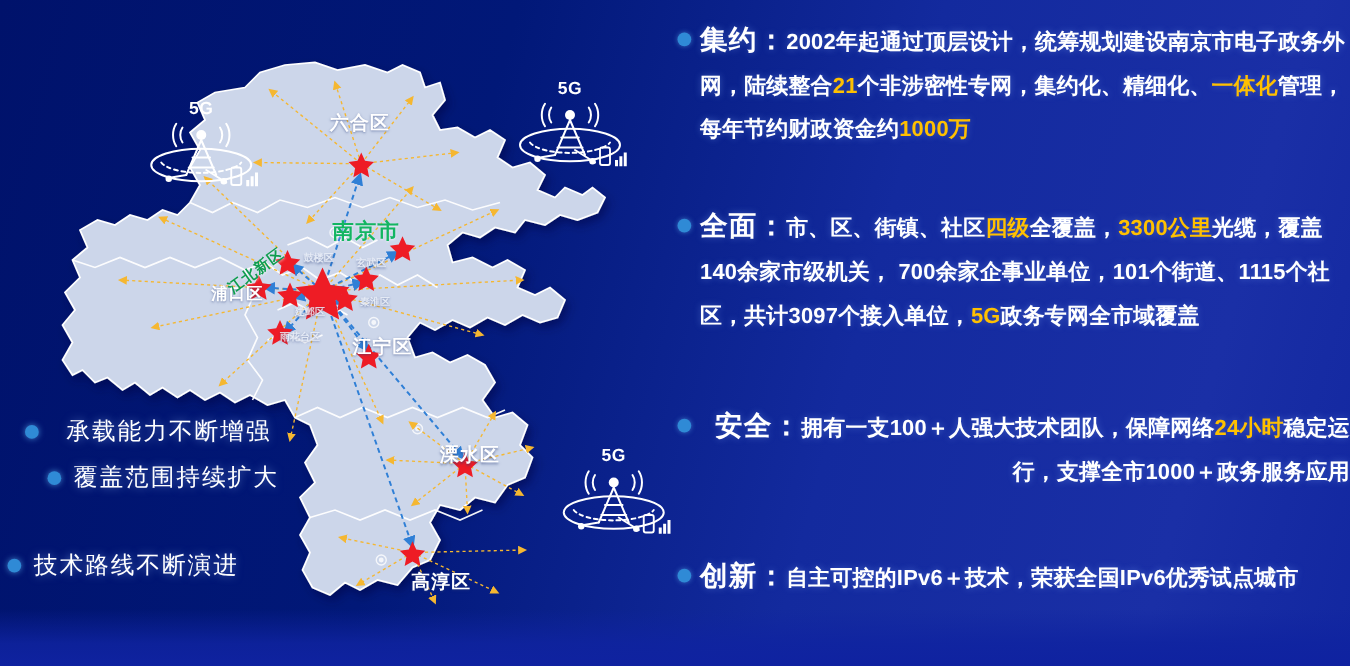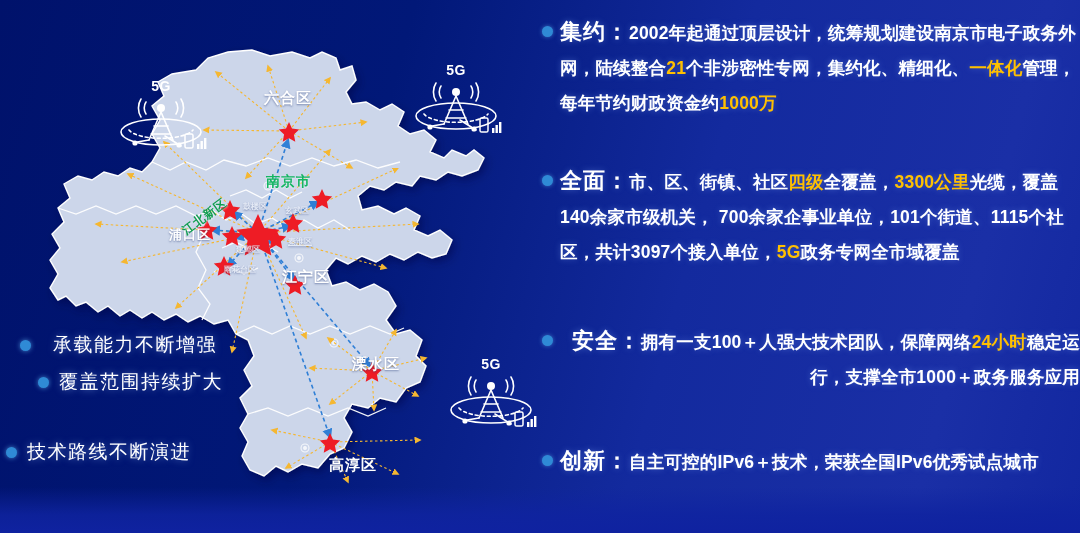--- a/index.html
+++ b/index.html
@@ -32,21 +32,21 @@
     color: #ffffff;
     font-weight: 700;
     letter-spacing: 1px;
     white-space: nowrap;
     text-shadow: 0 1px 2px rgba(40,60,120,.55);
     pointer-events: none;
   }
   .lbl-big   { font-size: 15px; }
   .lbl-mid   { font-size: 13px; }
   .lbl-small { font-size: 8px; color:#e9eef8; opacity:.85; font-weight:700; letter-spacing:0; }
-  .lbl-city  { color: #13b562; font-size: 14px; text-shadow: 0 1px 2px rgba(255,255,255,.65); }
+  .lbl-city  { color: #13b562; font-size: 17px; text-shadow: 0 1px 2px rgba(255,255,255,.65); }
   .lbl-jiangbei {
     color:#0f9d4f; font-size:12px; font-weight:700;
     transform: rotate(-36deg); transform-origin: left bottom;
     text-shadow: 0 1px 2px rgba(255,255,255,.6);
   }
 
   
   .g5 { position: absolute; width: 96px; height: 76px; }
   .g5 .g5-text {
     position: absolute; top: 0; left: 50%; transform: translateX(-50%);
@@ -242,21 +242,21 @@
     <div class="map-label lbl-mid" style="left:137px; top:226px;margin-left:32px;">浦口区</div>
     <div class="map-label lbl-big" style="left:282px; top:268px;">江宁区</div>
     <div class="map-label lbl-big" style="left:352px; top:355px;">溧水区</div>
     <div class="map-label lbl-big" style="left:329px; top:456px;">高淳区</div>
 
     <div class="map-label lbl-city" style="left:266px; top:173px;">南京市</div>
     <div class="map-label lbl-jiangbei" style="left:189px; top:222px;">江北新区</div>
 
     <div class="map-label lbl-small" style="left:243px; top:201px;">鼓楼区</div>
     <div class="map-label lbl-small" style="left:285px; top:205px;">玄武区</div>
-    <div class="map-label lbl-small" style="left:288px; top:236px;text-decoration:underline;">秦淮区</div>
+    <div class="map-label lbl-small" style="left:288px; top:236px;">秦淮区</div>
     <div class="map-label lbl-small" style="left:236px; top:244px;">建邺区</div>
     <div class="map-label lbl-small" style="left:224px; top:264px;">雨花台区</div>
 
     <div class="g5" style="left:113px; top:78px;">
       <div class="g5-text">5G</div>
       <svg width="96" height="60" viewBox="0 0 96 60">
         <g stroke="#ffffff" fill="none" stroke-width="1.6" stroke-linecap="round">
           <ellipse cx="48" cy="38" rx="40" ry="13"></ellipse>
           <path d="M16,36 a33,11 0 0 0 64,0" stroke-dasharray="3 3"></path>
           <path d="M33,8 a7,9 0 0 0 0,12 M28,5 a11,14 0 0 0 0,18"></path>

